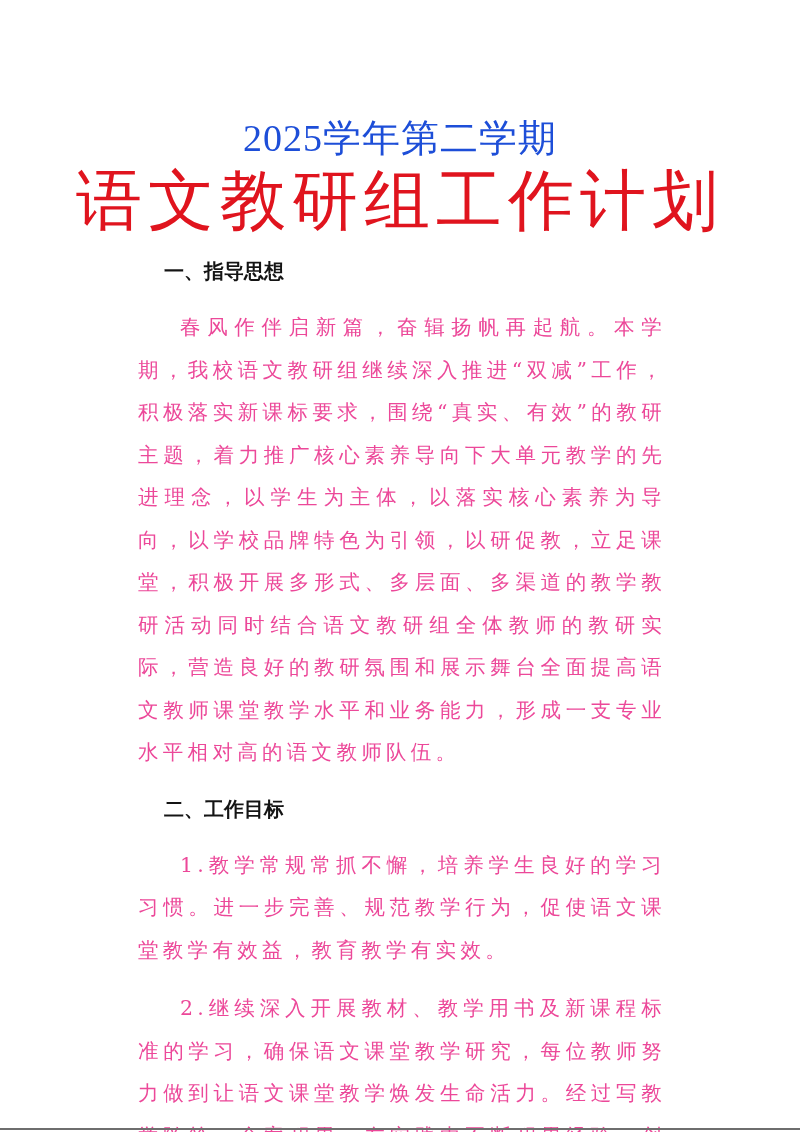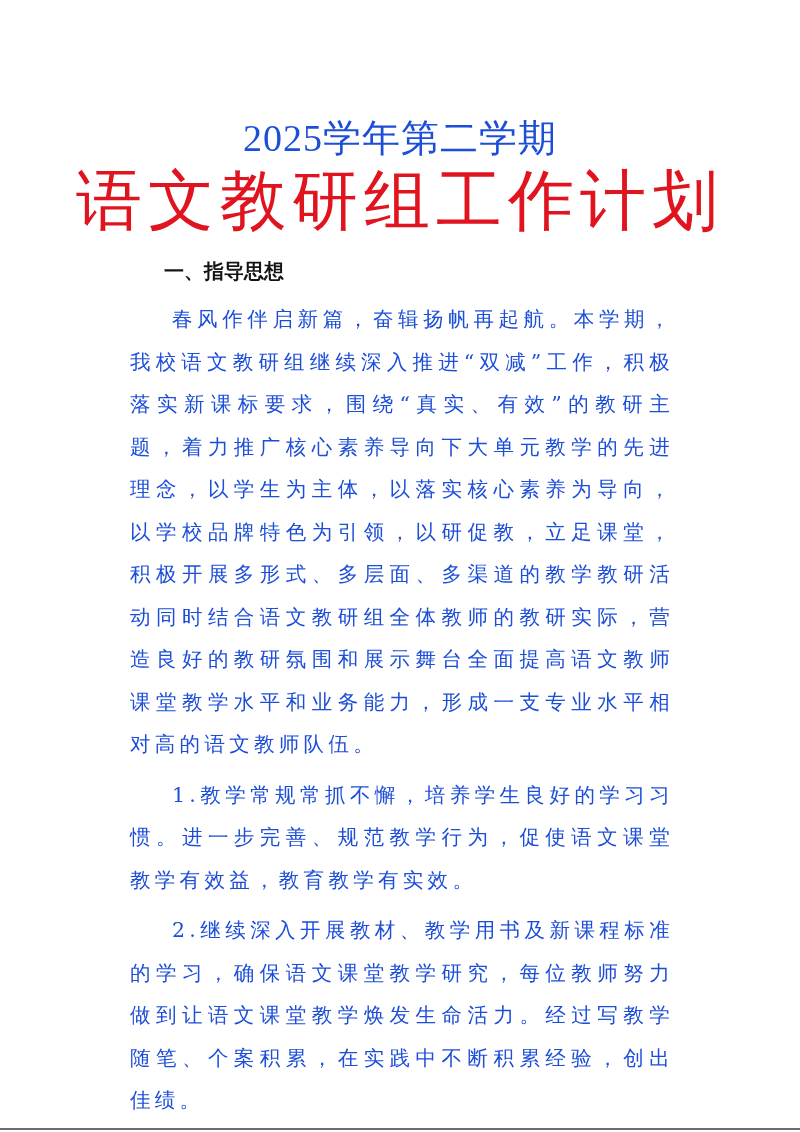--- a/index.html
+++ b/index.html
@@ -58,25 +58,25 @@
       font-size: 20px;
       line-height: 38px;
       padding-left: 42px;
       color: #141414;
       height: 38px;
     }
     .para {
       font-family: "DejaVu Serif", "Liberation Serif", serif;
       font-size: 20.5px;
       line-height: 42.5px;
-      color: #1d4ed8;
+      color: #ec4899;
       text-align: justify;
       text-indent: 42px;
       letter-spacing: 4.3px;
-      margin: 8px;
+      margin: 16px;
     }
     .bottom-rule {
       position: absolute;
       left: 0;
       bottom: 0;
       width: 800px;
       height: 2px;
       background: #6e6e6e;
     }
   </style>
@@ -86,19 +86,20 @@
 <div class="page">
   <div class="subtitle">2025学年第二学期</div>
   <div class="main-title">语文教研组工作计划</div>
 
   <div class="content">
     <div class="section">
       <div class="heading">一、指导思想</div>
       <p class="para">春风作伴启新篇，奋辑扬帆再起航。本学期，我校语文教研组继续深入推进“双减”工作，积极落实新课标要求，围绕“真实、有效”的教研主题，着力推广核心素养导向下大单元教学的先进理念，以学生为主体，以落实核心素养为导向，以学校品牌特色为引领，以研促教，立足课堂，积极开展多形式、多层面、多渠道的教学教研活动同时结合语文教研组全体教师的教研实际，营造良好的教研氛围和展示舞台全面提高语文教师课堂教学水平和业务能力，形成一支专业水平相对高的语文教师队伍。</p>
     </div>
     <div class="section">
+      <div class="heading">二、工作目标</div>
       <p class="para">1.教学常规常抓不懈，培养学生良好的学习习惯。进一步完善、规范教学行为，促使语文课堂教学有效益，教育教学有实效。</p>
       <p class="para">2.继续深入开展教材、教学用书及新课程标准的学习，确保语文课堂教学研究，每位教师努力做到让语文课堂教学焕发生命活力。经过写教学随笔、个案积累，在实践中不断积累经验，创出佳绩。</p>
     </div>
   </div>
 
   <div class="bottom-rule"></div>
 </div>
 
 </body></html>

